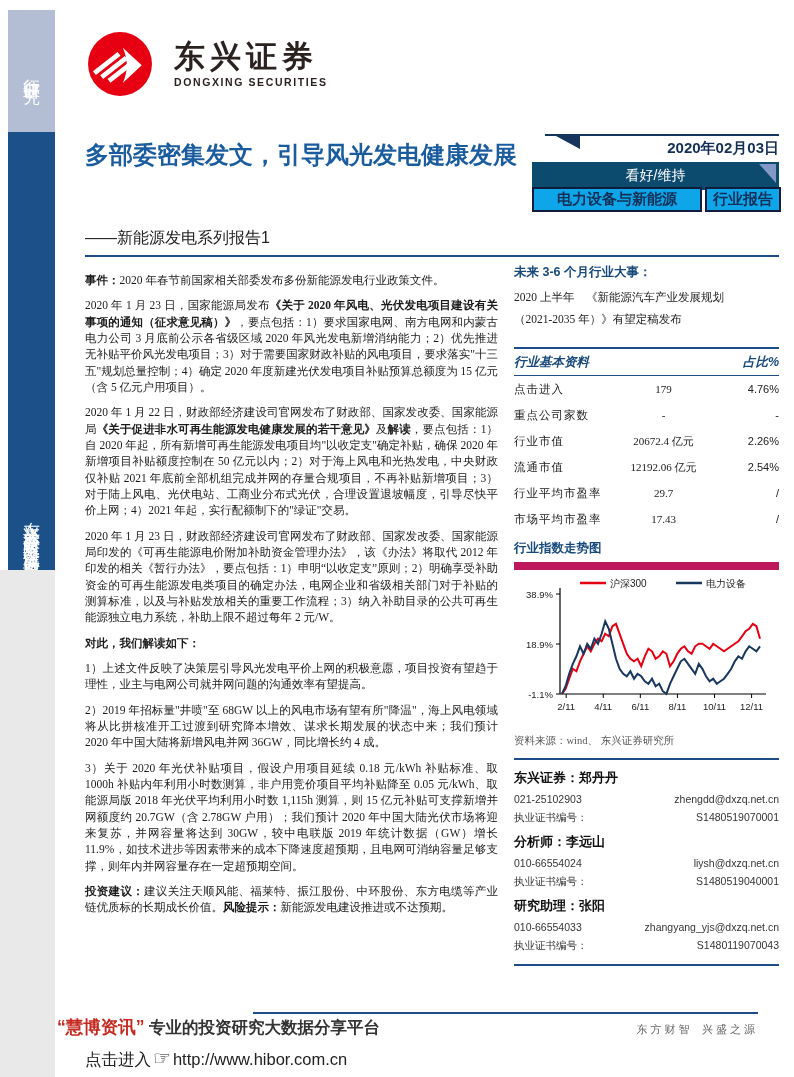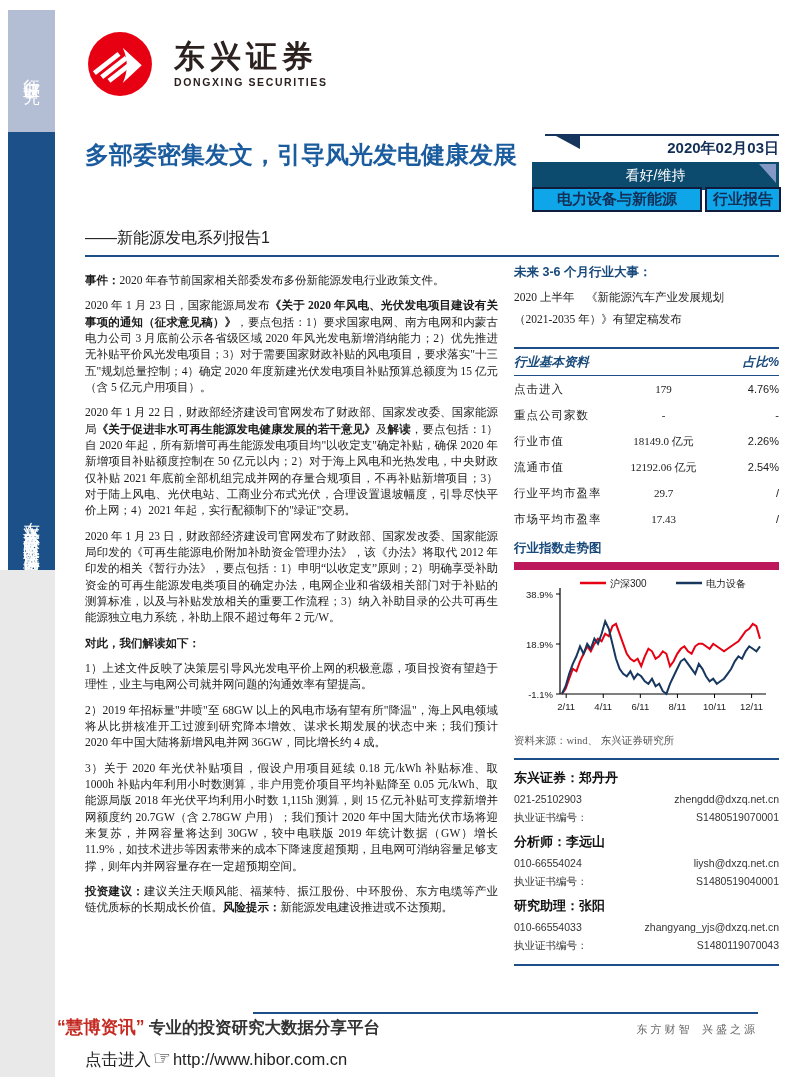--- a/index.html
+++ b/index.html
@@ -148,21 +148,21 @@
             <span class="val">179</span>
             <span class="pct">4.76%</span>
           </div>
           <div class="tbl-row">
             <span class="lbl">重点公司家数</span>
             <span class="val">-</span>
             <span class="pct">-</span>
           </div>
           <div class="tbl-row">
             <span class="lbl">行业市值</span>
-            <span class="val">18149.0 亿元</span>
+            <span class="val">20672.4 亿元</span>
             <span class="pct">2.26%</span>
           </div>
           <div class="tbl-row">
             <span class="lbl">流通市值</span>
             <span class="val">12192.06 亿元</span>
             <span class="pct">2.54%</span>
           </div>
           <div class="tbl-row">
             <span class="lbl">行业平均市盈率</span>
             <span class="val">29.7</span>

